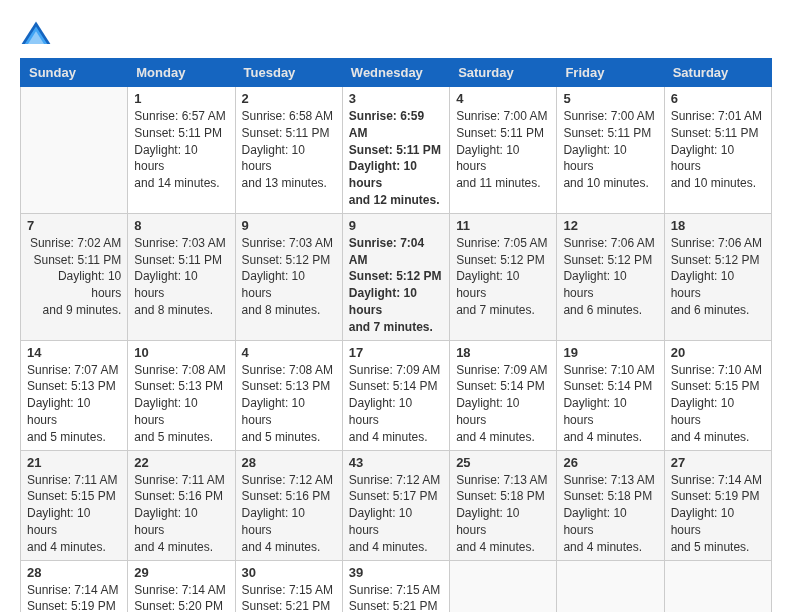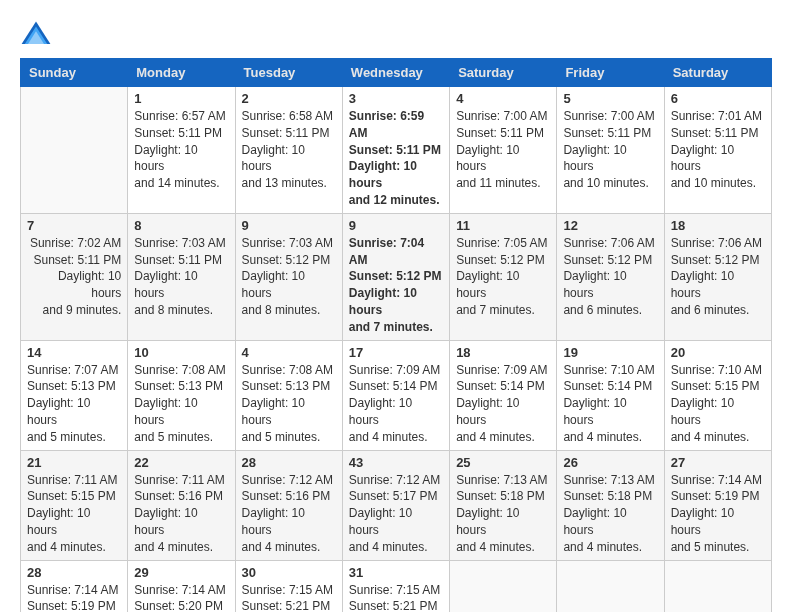--- a/index.html
+++ b/index.html
@@ -339,21 +339,21 @@
 and 5 minutes.</div>
         </td>
         <td>
           <span class="day-number">30</span>
           <div class="day-info" style="white-space: pre-line;">Sunrise: 7:15 AM
 Sunset: 5:21 PM
 Daylight: 10 hours
 and 6 minutes.</div>
         </td>
         <td>
-          <span class="day-number">31</span>
+          <span class="day-number">39</span>
           <div class="day-info" style="white-space: pre-line;">Sunrise: 7:15 AM
 Sunset: 5:21 PM
 Daylight: 10 hours
 and 6 minutes.</div>
         </td>
         <td class="empty-cell"></td>
         <td class="empty-cell"></td>
         <td class="empty-cell"></td>
       </tr>
     </tbody>

